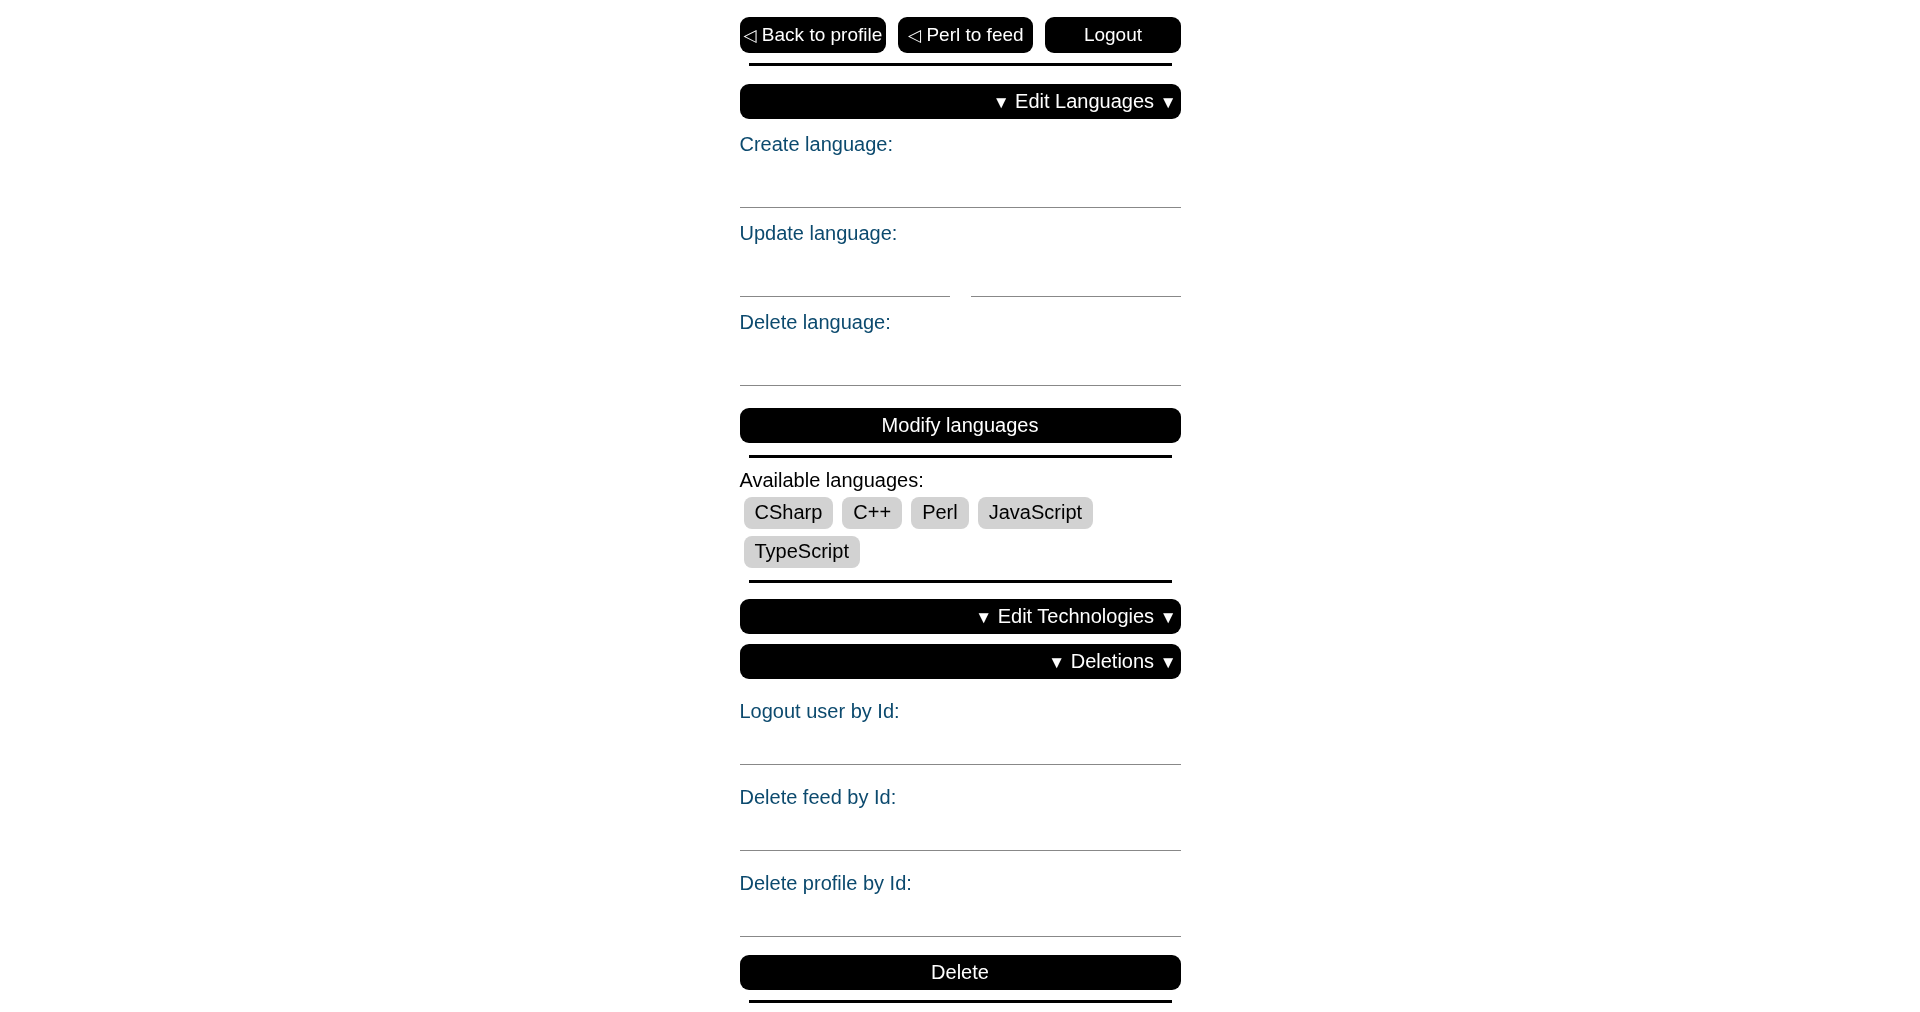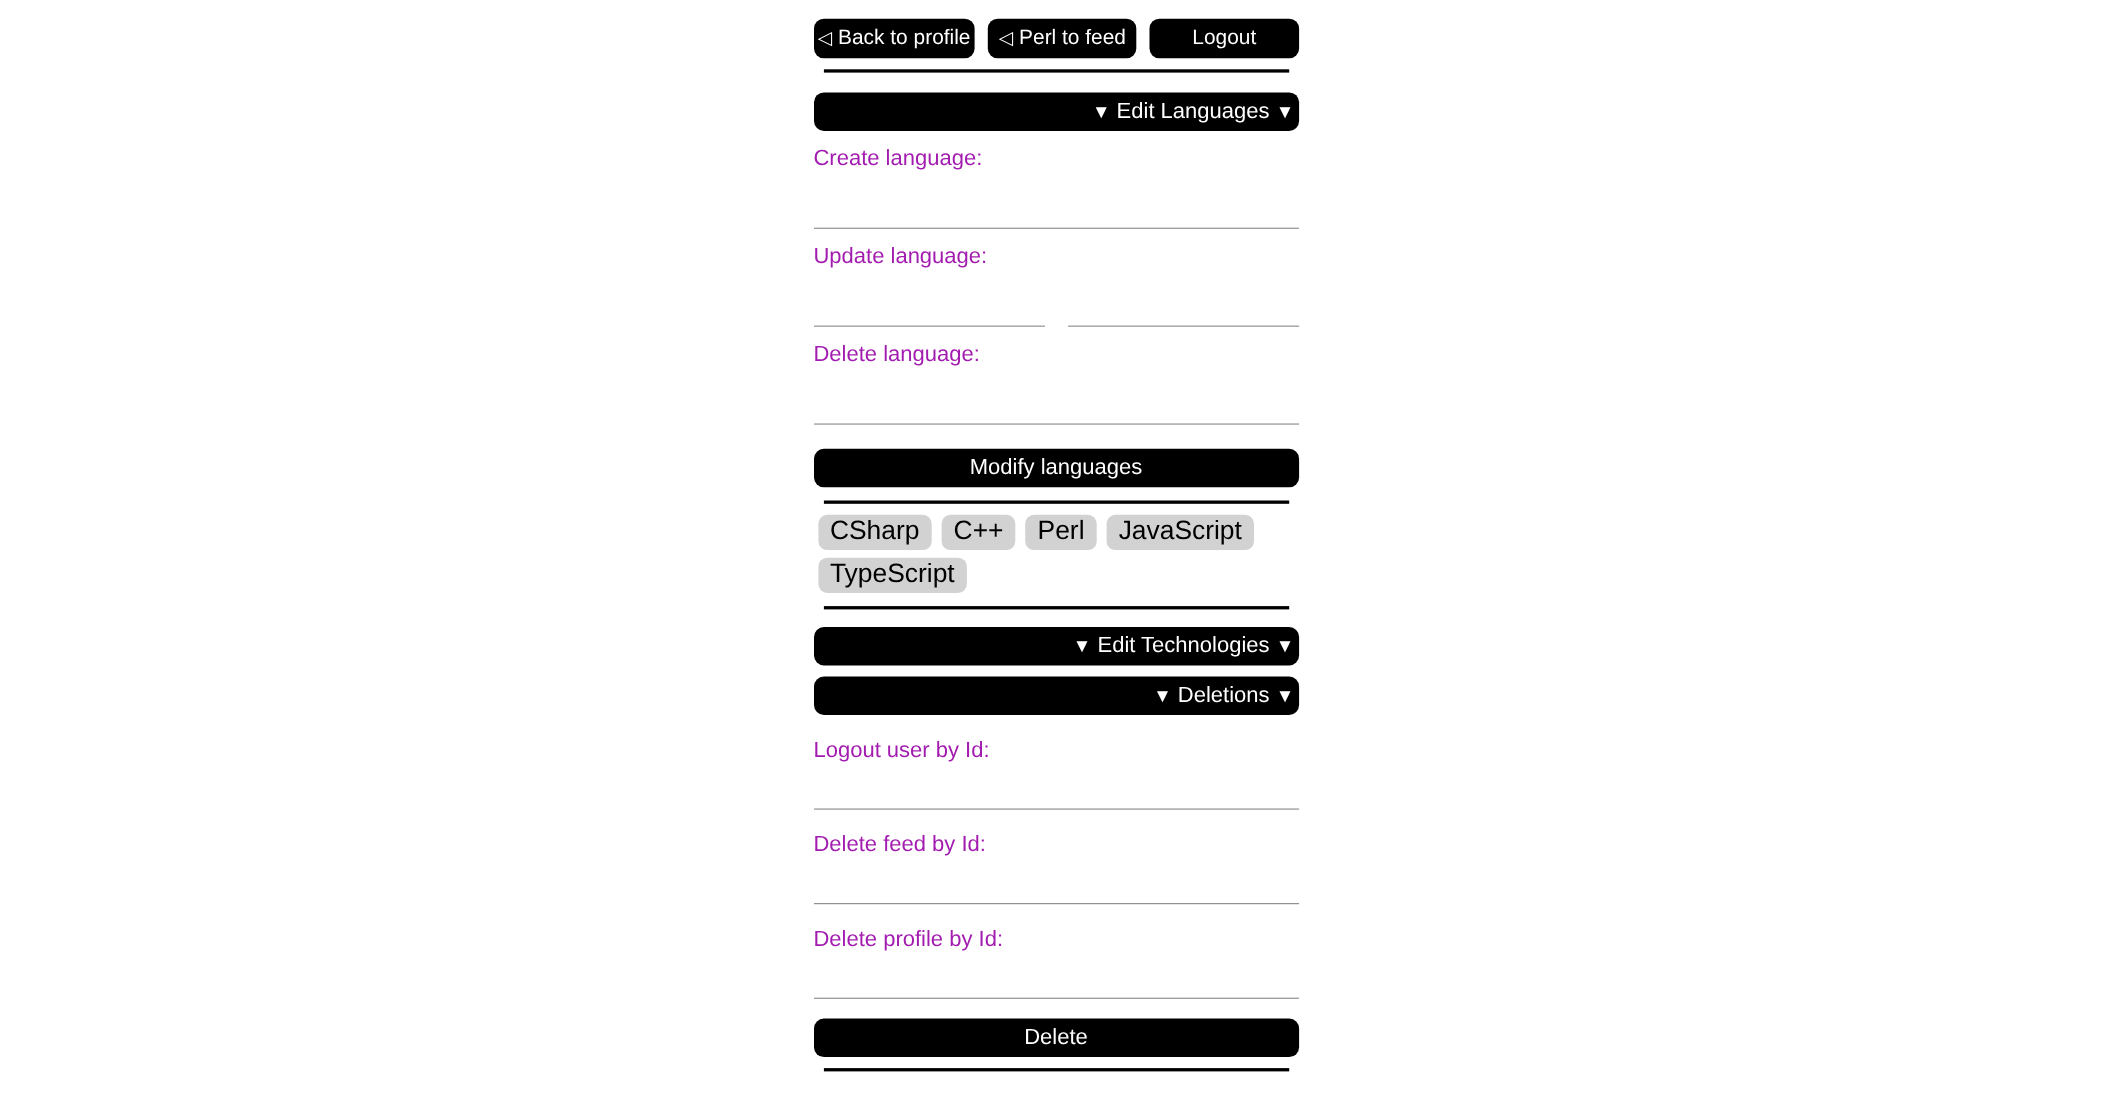--- a/index.html
+++ b/index.html
@@ -54,21 +54,21 @@
   hr.thick.bottom { margin: 10px 9px 0 9px; }
 
   .toggle-btn { margin-top: 0; text-align: right; }
   .stack-gap { margin-top: 10px; }
 
   .field { margin-top: 13px; }
   .field .flabel {
     display: block;
     font-size: 20px;
     line-height: 24px;
-    color: #a21caf;
+    color: #0c4a6e;
   }
   .field input {
     display: block;
     width: 100%;
     height: 42px;
     margin-top: 10px;
     border: none;
     border-bottom: 1px solid #888888;
     background: transparent;
     font-size: 20px;
@@ -98,21 +98,21 @@
     flex-wrap: wrap;
     gap: 7px 9px;
     margin-top: 5px;
     padding-left: 4px;
   }
   .tag {
     background: #d2d2d2;
     color: #000000;
     border-radius: 8px;
     padding: 3px 11px 5px 11px;
-    font-size: 24px;
+    font-size: 20px;
     line-height: 24px;
   }
 </style>
 </head>
 <body>
 
 <div class="panel">
 
   <div class="topbar">
     <button class="btn"><span class="tri">◁</span>&nbsp;<span>Back to profile</span></button>
@@ -139,20 +139,21 @@
 
   <div class="field">
     <span class="flabel">Delete language:</span>
     <input type="text" value="" style="">
   </div>
 
   <button class="btn action-btn">Modify languages</button>
 
   <hr class="thick mid">
 
+  <span class="avail-label">Available languages:</span>
   <div class="tags">
     <span class="tag">CSharp</span>
     <span class="tag">C++</span>
     <span class="tag">Perl</span>
     <span class="tag">JavaScript</span>
     <span class="tag">TypeScript</span>
   </div>
 
   <hr class="thick tags-sep">
 

